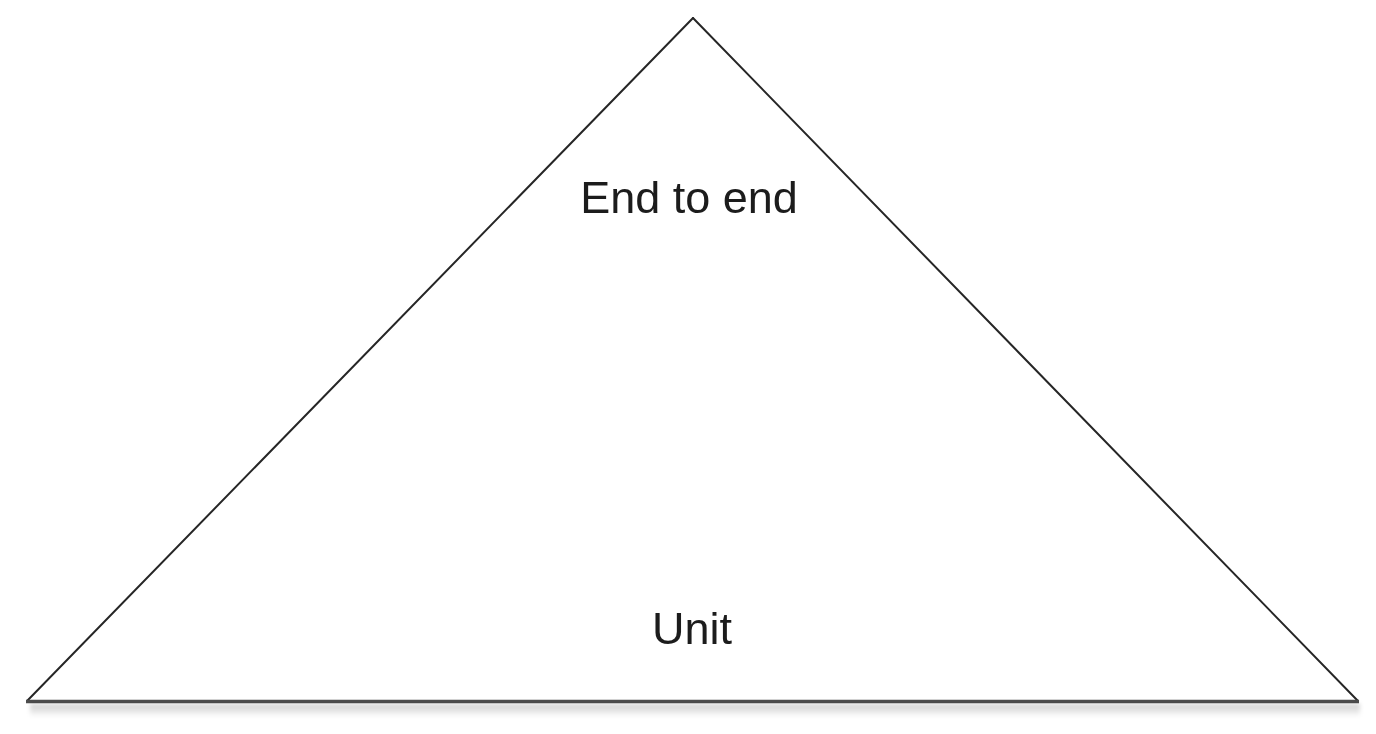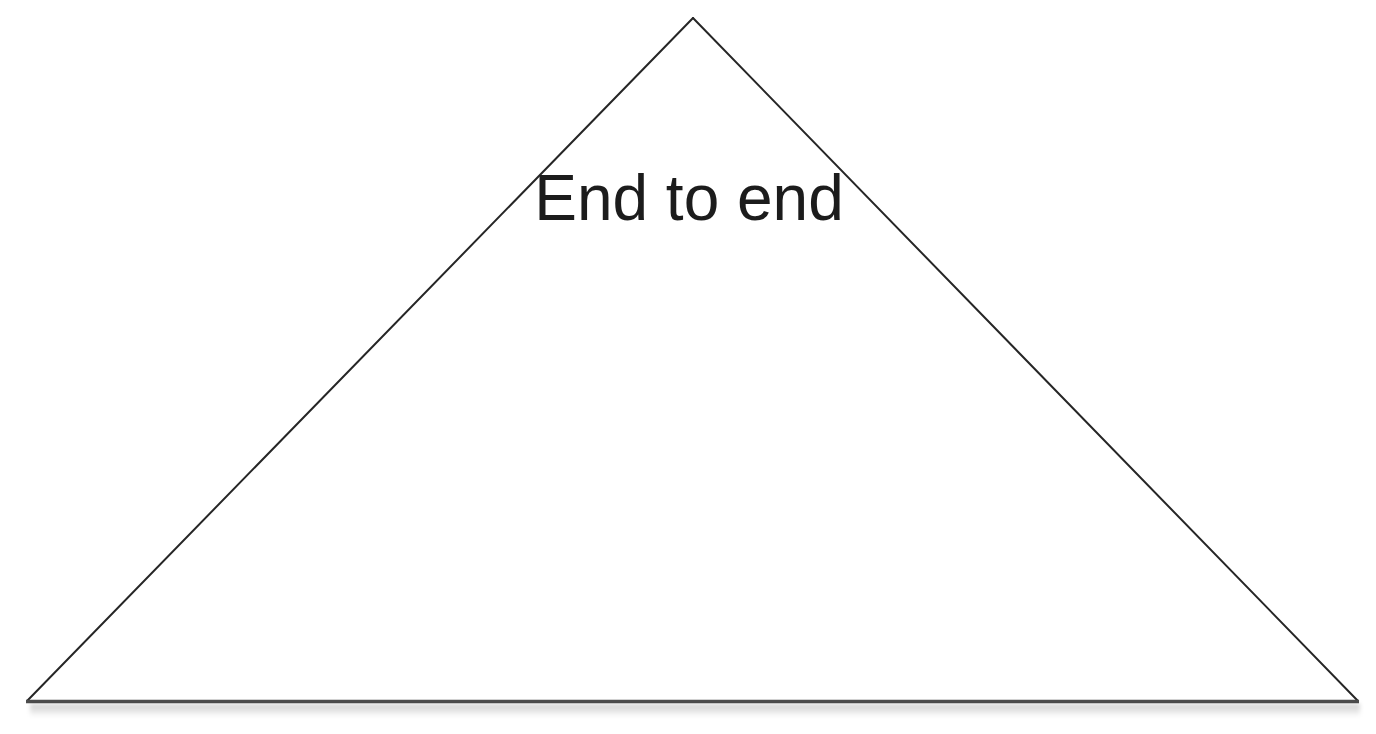--- a/index.html
+++ b/index.html
@@ -35,21 +35,21 @@
     width: 1330px;
     height: 13px;
     background: linear-gradient(to bottom, rgba(0,0,0,0.20), rgba(0,0,0,0.0));
     filter: blur(2px);
     pointer-events: none;
   }
 
   .level-label {
     position: absolute;
     transform: translate(-50%, -50%);
-    font-size: 64px;
+    font-size: 45px;
     font-weight: 400;
     color: #1c1c1c;
     letter-spacing: 0px;
     white-space: nowrap;
   }
 
   .label-e2e        { left: 689px; top: 198px; }
   .label-integration{ left: 690px; top: 413px; }
   .label-unit       { left: 692px; top: 629px; }
 </style>
@@ -65,14 +65,15 @@
     <line x1="693" y1="18" x2="1358" y2="701" stroke-width="2" stroke-linecap="round" stroke="#262626"></line>
 
     <line x1="26" y1="701.5" x2="1359" y2="701.5" stroke-width="3.5" stroke-linecap="butt" stroke="#4d4d4d"></line>
   </svg>
 
   <div class="base-shadow"></div>
 
   <div class="level-label label-e2e">End to end</div>
 
 
+  <div class="level-label label-unit">Unit</div>
 
 </div>
 
 </body></html>

